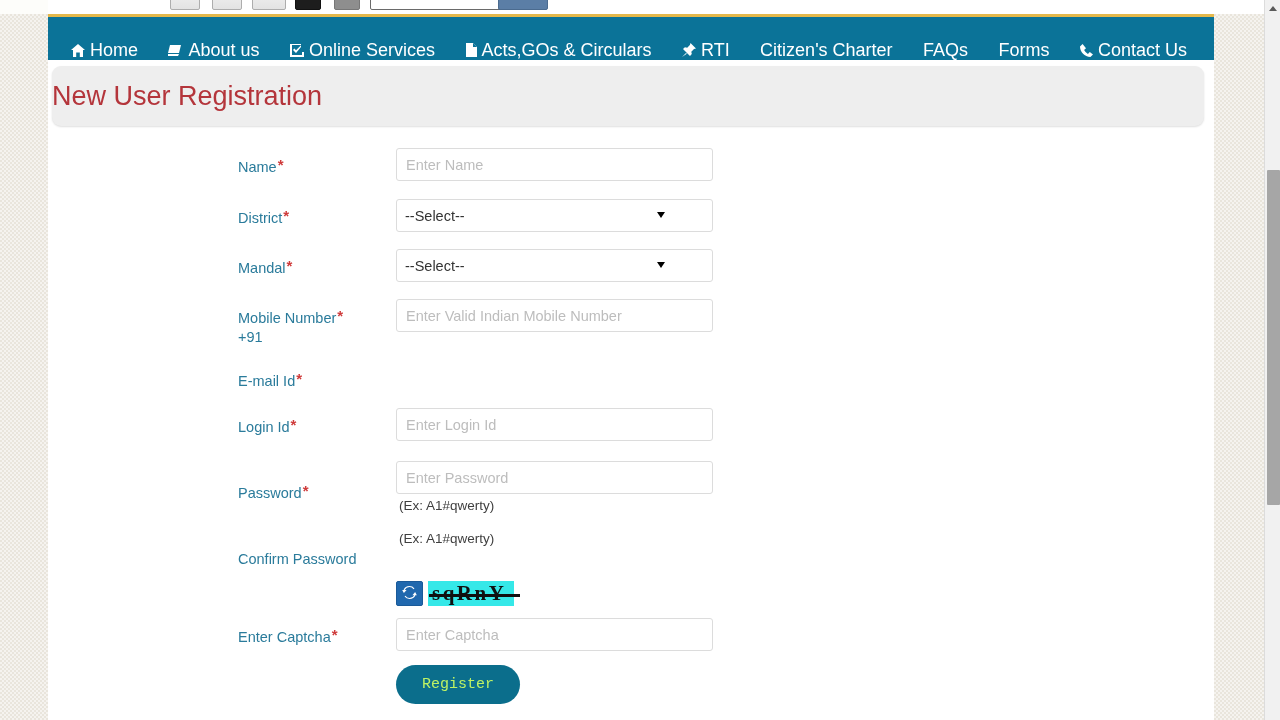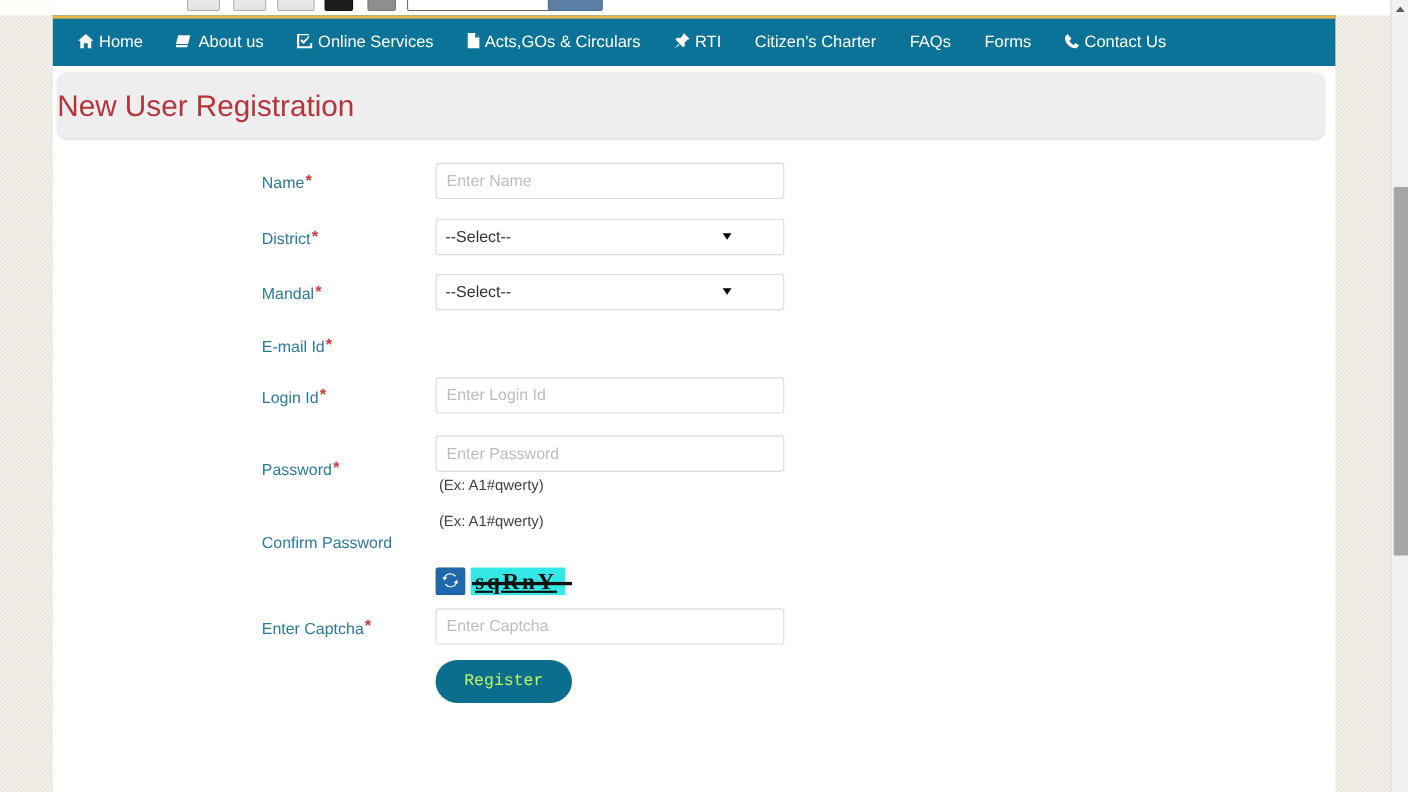--- a/index.html
+++ b/index.html
@@ -53,23 +53,23 @@
   #mainnav {
     position: relative;
     height: 46px;
     background: #0b7398;
     border-top: 3px solid #e4b84b;
     white-space: nowrap;
   }
   .nav-item {
     display: inline-block;
     color: #ffffff;
-    font-size: 15px;
+    font-size: 18px;
     line-height: 43px;
-    padding: 0 13px;
+    padding: 12px 13px;
     text-decoration: none;
     vertical-align: top;
     cursor: pointer;
   }
   .nav-item:first-child { margin-left: 10px; }
   .nav-item .ni { display:inline-block; margin-right:5px; vertical-align:-1px; }
   .nav-item svg { display:block; }
 
   
   #title-panel {
@@ -179,21 +179,20 @@
     padding: 1px 8px 1px 4px;
     height: 25px;
     display: flex; align-items: center;
   }
   #captcha-text {
     font-family: "Liberation Serif", serif;
     font-weight: bold;
     font-size: 21px;
     color: #101010;
     letter-spacing: 2.5px;
-    text-decoration: underline;
   }
   #captcha-strike {
     position: absolute;
     left: 1px; right: -6px; top: 13px;
     height: 2.5px;
     background: #101010;
   }
 
   
   #btn-row {
@@ -360,20 +359,29 @@
       <div class="ctl-col">
         <div class="sel-wrap">
           <select class="sel">
             <option>--Select--</option>
           </select>
           <span class="caret"></span>
         </div>
       </div>
     </div>
 
+    <div class="form-row" style="margin-top:17px">
+      <div class="lbl-col">
+        <span class="lbl">Mobile Number</span><span class="req">*</span>
+        <div class="lbl">+91</div>
+      </div>
+      <div class="ctl-col">
+        <input class="txt" type="text" placeholder="Enter Valid Indian Mobile Number" style="">
+      </div>
+    </div>
 
     <div class="form-row" style="margin-top:15px">
       <div class="lbl-col">
         <span class="lbl">E-mail Id</span><span class="req">*</span>
       </div>
     </div>
 
     <div class="form-row" style="margin-top:17px">
       <div class="lbl-col">
         <span class="lbl">Login Id</span><span class="req">*</span>

